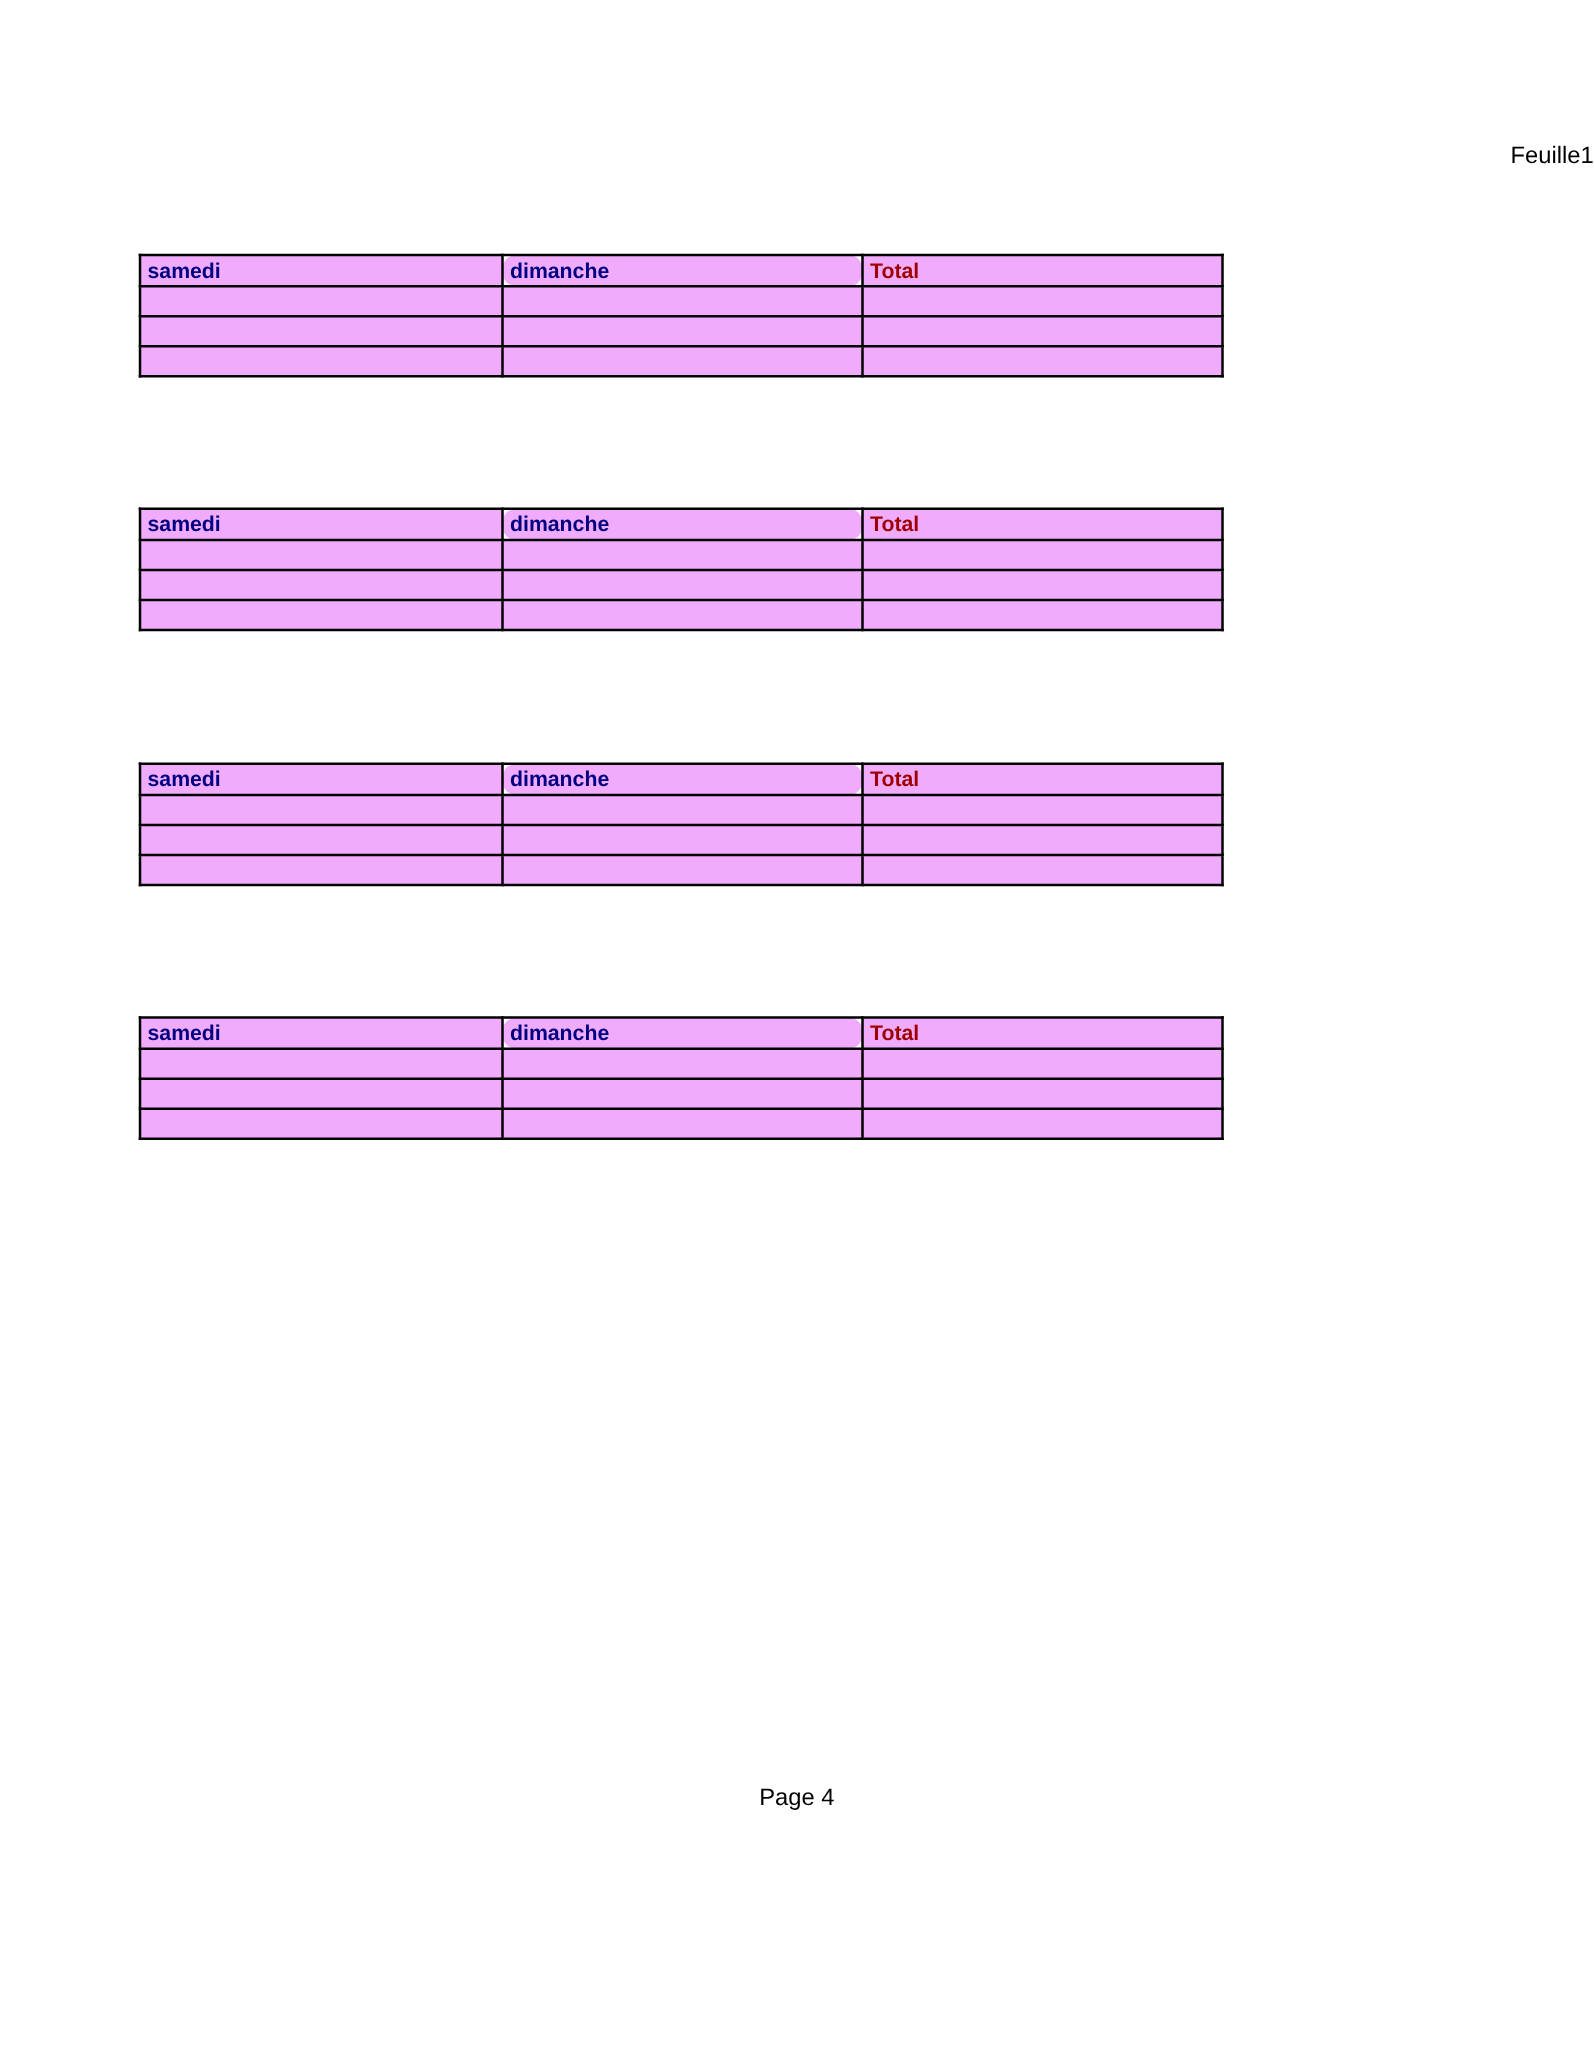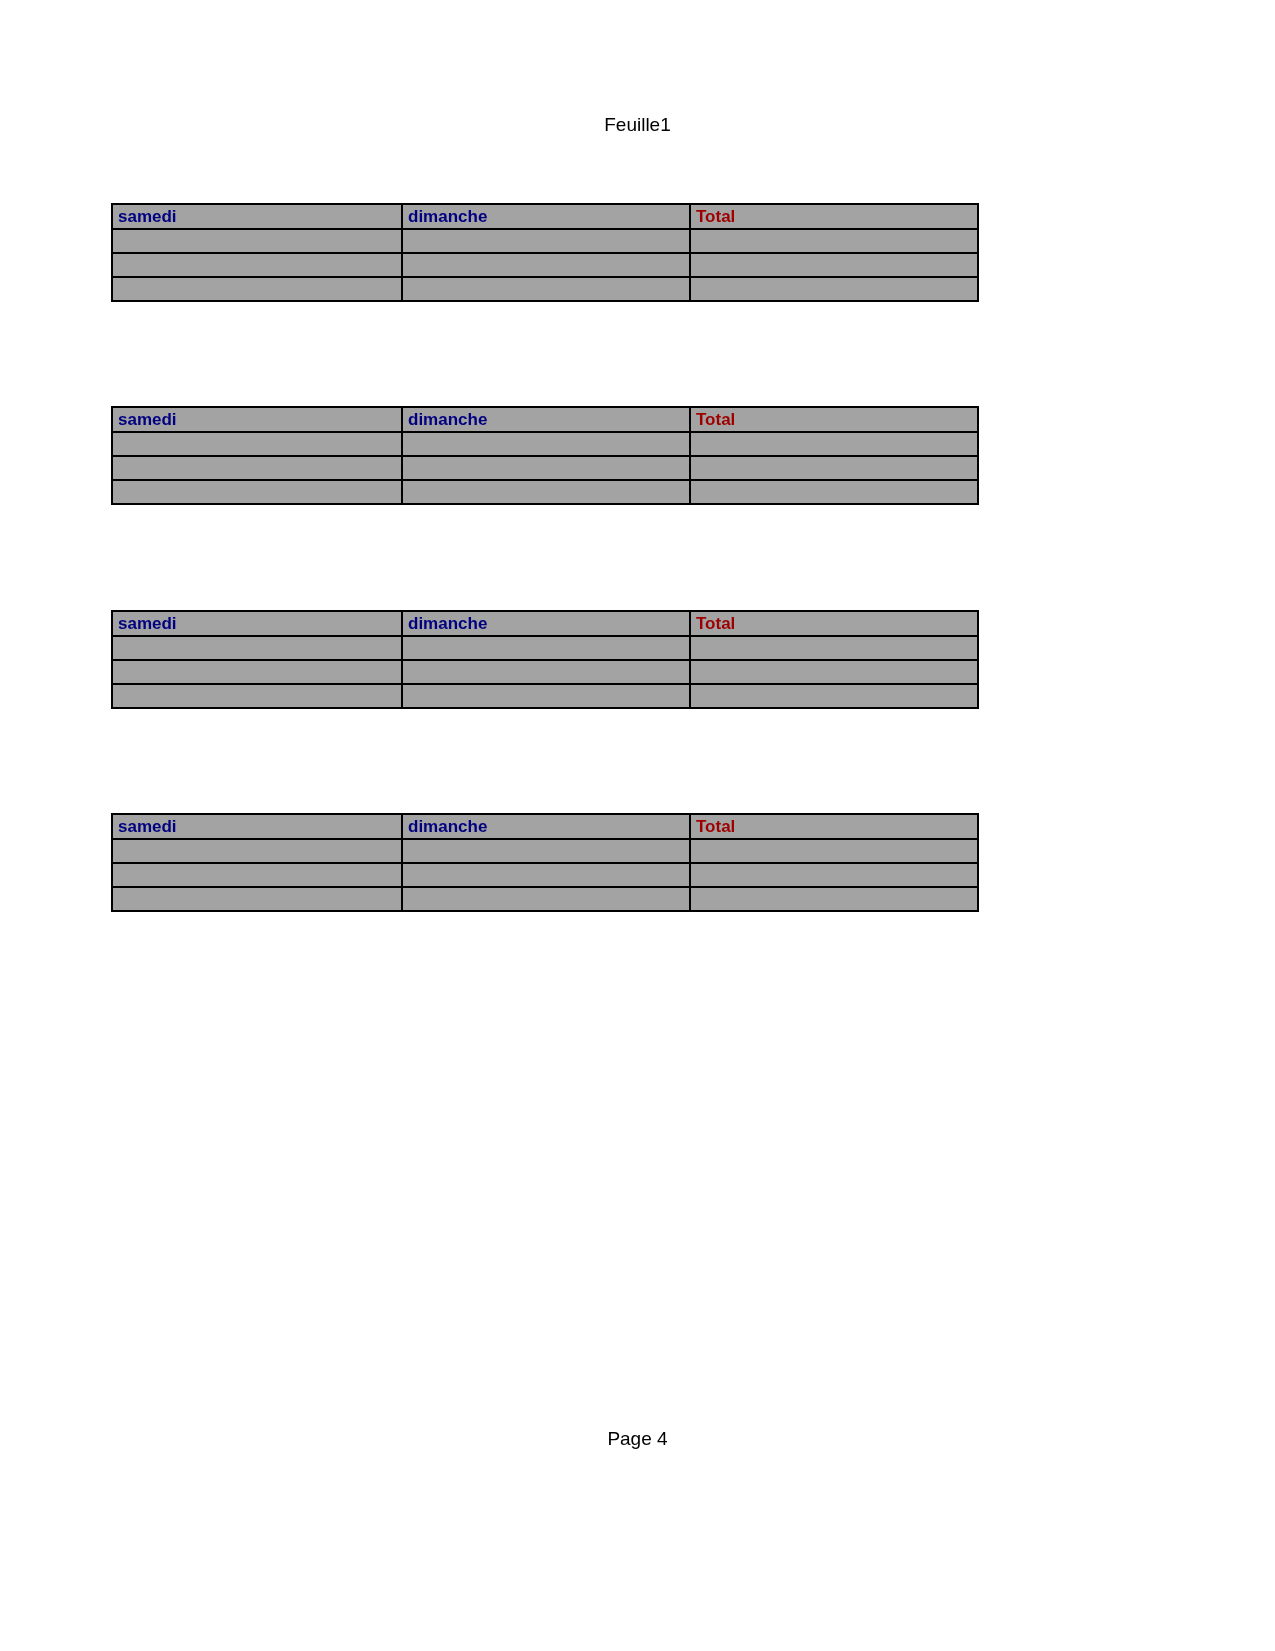--- a/index.html
+++ b/index.html
@@ -17,21 +17,21 @@
   }
   .page {
     position: absolute;
     inset: 0;
   }
   .header-title {
     position: absolute;
     top: 114px;
     left: 0;
     width: 100%;
-    text-align: center;
+    text-align: right;
     font-size: 19px;
     color: #000000;
   }
   .footer-title {
     position: absolute;
     top: 1428px;
     left: 0;
     width: 100%;
     text-align: center;
     font-size: 19px;
@@ -44,31 +44,31 @@
     border-collapse: collapse;
     table-layout: fixed;
   }
   .sheet-table td {
     border: 2px solid #000000;
     height: 23px;
     padding: 0 0 0 5px;
     font-size: 17px;
     font-weight: bold;
     vertical-align: middle;
-    background: #a3a3a3;
+    background: #f0abfc;
   }
   .sheet-table tr.data-row td {
     font-weight: normal;
     height: 22px;
   }
   .col-a { width: 290px; }
   .col-b { width: 288px; }
   .col-c { width: 288px; }
   .h-samedi   { color: #000080; }
-  .h-dimanche { color: #000080; }
+  .h-dimanche { color: #000080; border-radius: 11px; }
   .h-total    { color: #9e0000; }
   .t1 { top: 203px; }
   .t2 { top: 406px; }
   .t3 { top: 610px; }
   .t4 { top: 813px; }
 </style>
 </head>
 <body>
 
 <div class="page">

